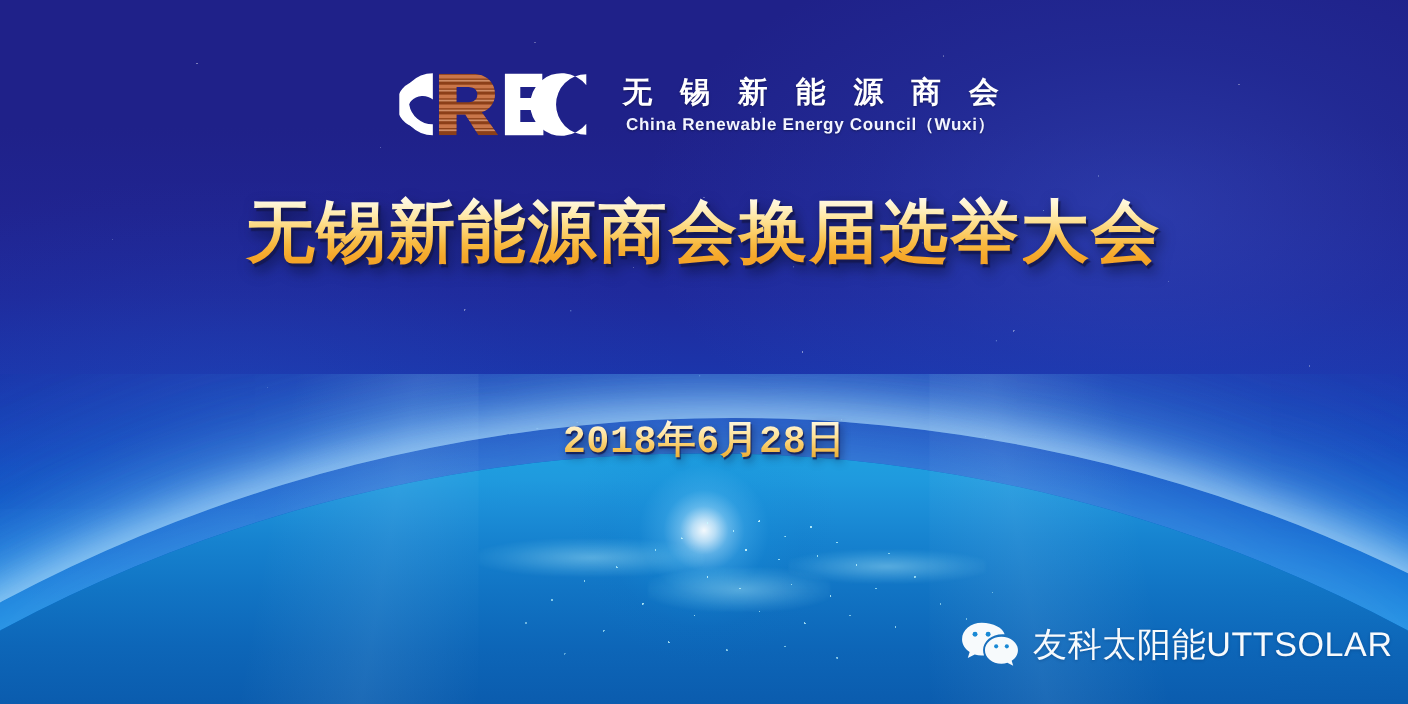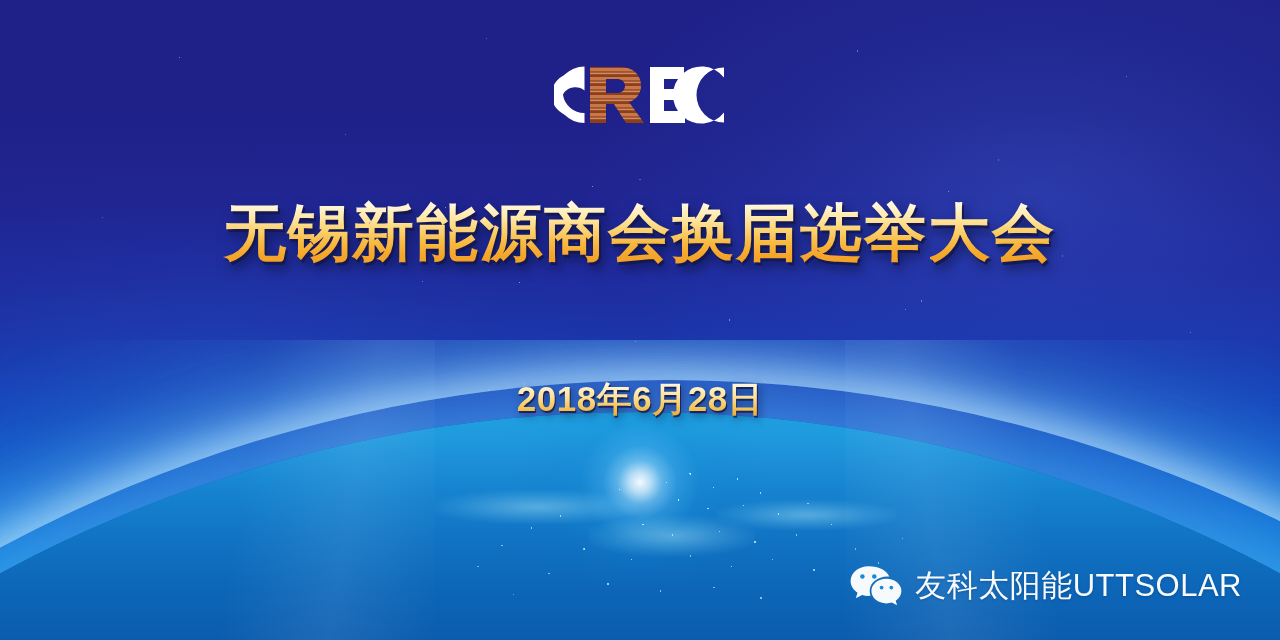--- a/index.html
+++ b/index.html
@@ -299,32 +299,32 @@
       #f5a72a 76%,
       #f2a026 88%,
       #eb9a22 100%);
     -webkit-background-clip: text;
     background-clip: text;
     color: transparent;
     -webkit-text-fill-color: transparent;
     filter:
       drop-shadow(2px 3px 0 rgba(20,24,80,.85))
       drop-shadow(3px 5px 6px rgba(8,12,50,.55));
-    margin-top: 21px;
   }
 
   
   .meta-line {
     position: absolute;
     left: 0; right: 0;
     top: 376px;
     display: flex;
     align-items: center;
     justify-content: center;
     gap: 62px;
+    font-family: Liberation Mono, monospace;
   }
   .meta-text {
     font-size: 35px;
     font-weight: 700;
     letter-spacing: .5px;
     white-space: nowrap;
     background: linear-gradient(180deg,
       #fffdf2 0%,
       #fff3cf 22%,
       #ffe297 44%,
@@ -336,21 +336,21 @@
     color: transparent;
     -webkit-text-fill-color: transparent;
     filter:
       drop-shadow(1px 2px 0 rgba(18,22,72,.75))
       drop-shadow(2px 3px 4px rgba(8,12,50,.45));
   }
 
   
   .watermark {
     position: absolute;
-    right: 38px;
+    right: 14px;
     bottom: 32px;
     display: flex;
     align-items: center;
     gap: 12px;
     opacity: .97;
   }
   .wechat-icon { display: block; }
   .wm-text {
     color: #ffffff;
     font-size: 31px;
@@ -419,20 +419,24 @@
           </g>
         </g>
 
         <path d="M96 2 H130 V14 H110 V24 H128 V35 H110 V46 H131 V58 H96 Z" fill="#ffffff"></path>
 
         <path d="M170 12.5 A28.5 28.5 0 1 0 170 47.5 V57.5
                  A21.5 21.5 0 1 1 170 2.5 Z" fill="#ffffff"></path>
       </svg>
     </div>
 
+    <div class="org-names">
+      <div class="org-cn">无 锡 新 能 源 商 会</div>
+      <div class="org-en">China Renewable Energy Council（Wuxi）</div>
+    </div>
   </div>
 
   <div class="headline">
     <div class="hl-line">无锡新能源商会换届选举大会</div>
   </div>
 
   <div class="meta-line">
     <div class="meta-text">2018年6月28日</div>
   </div>
 

